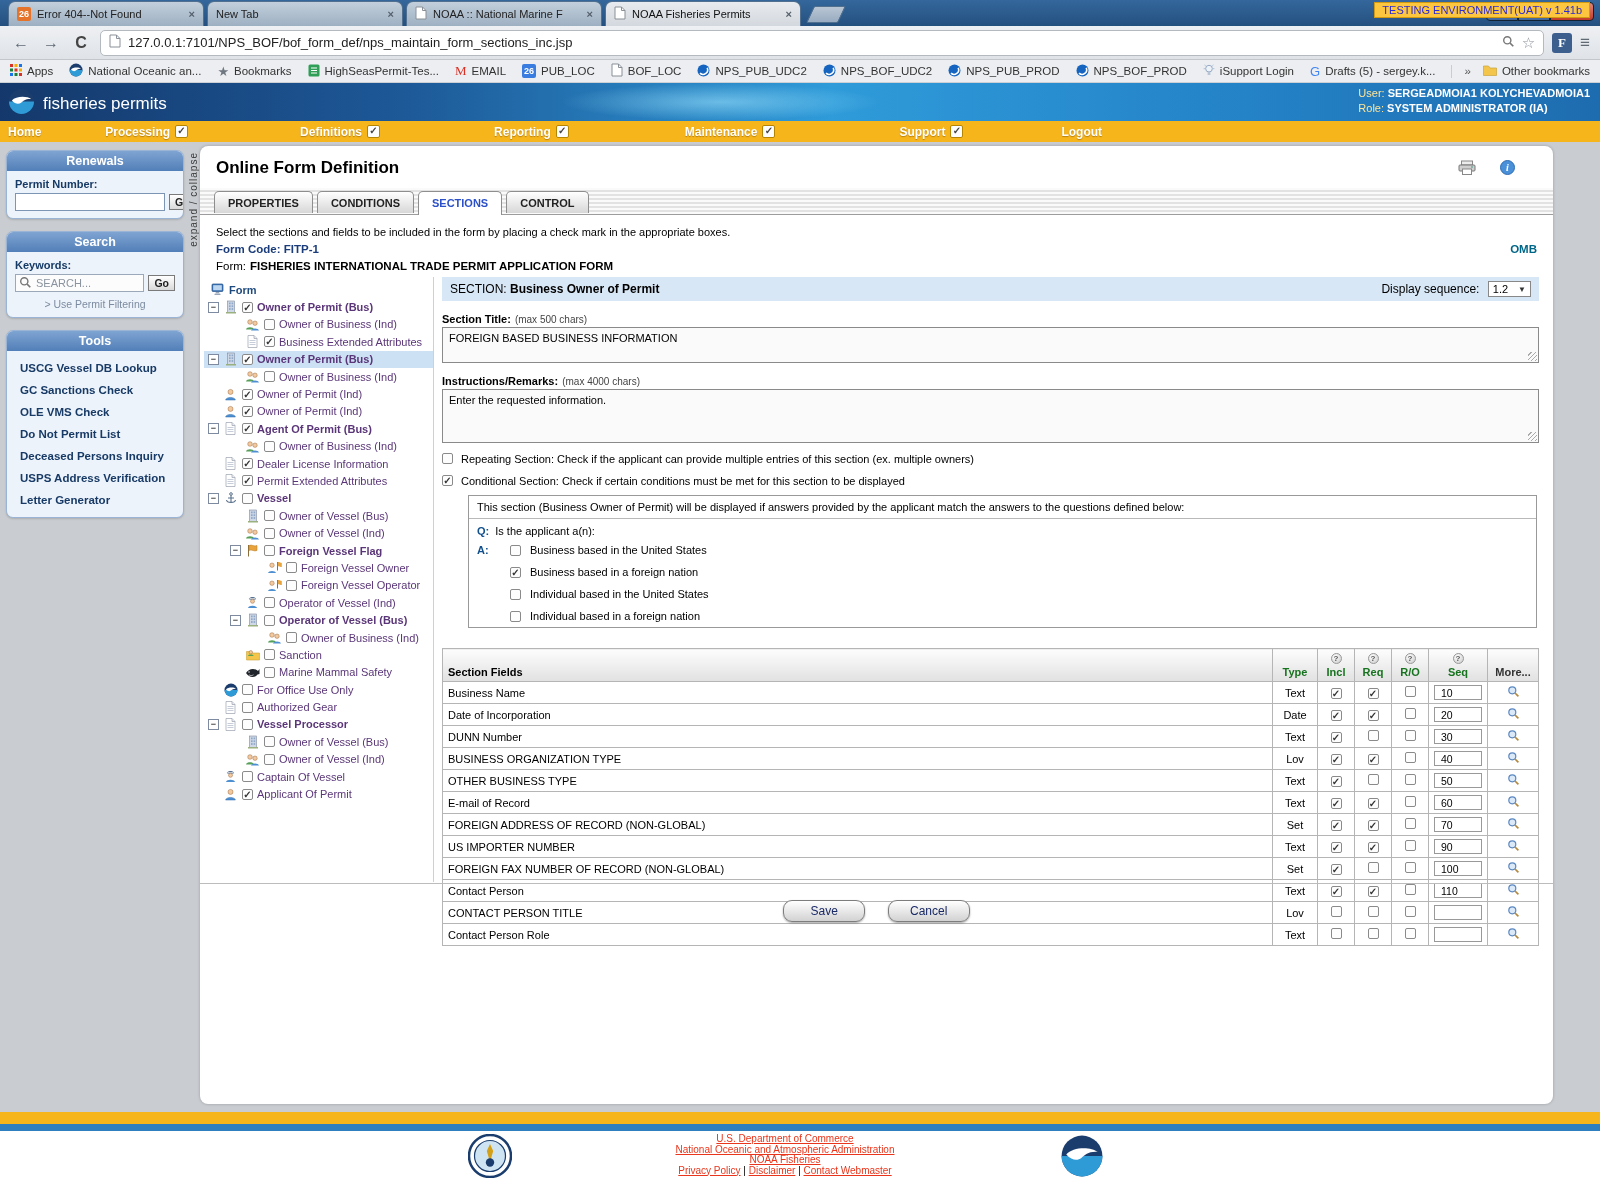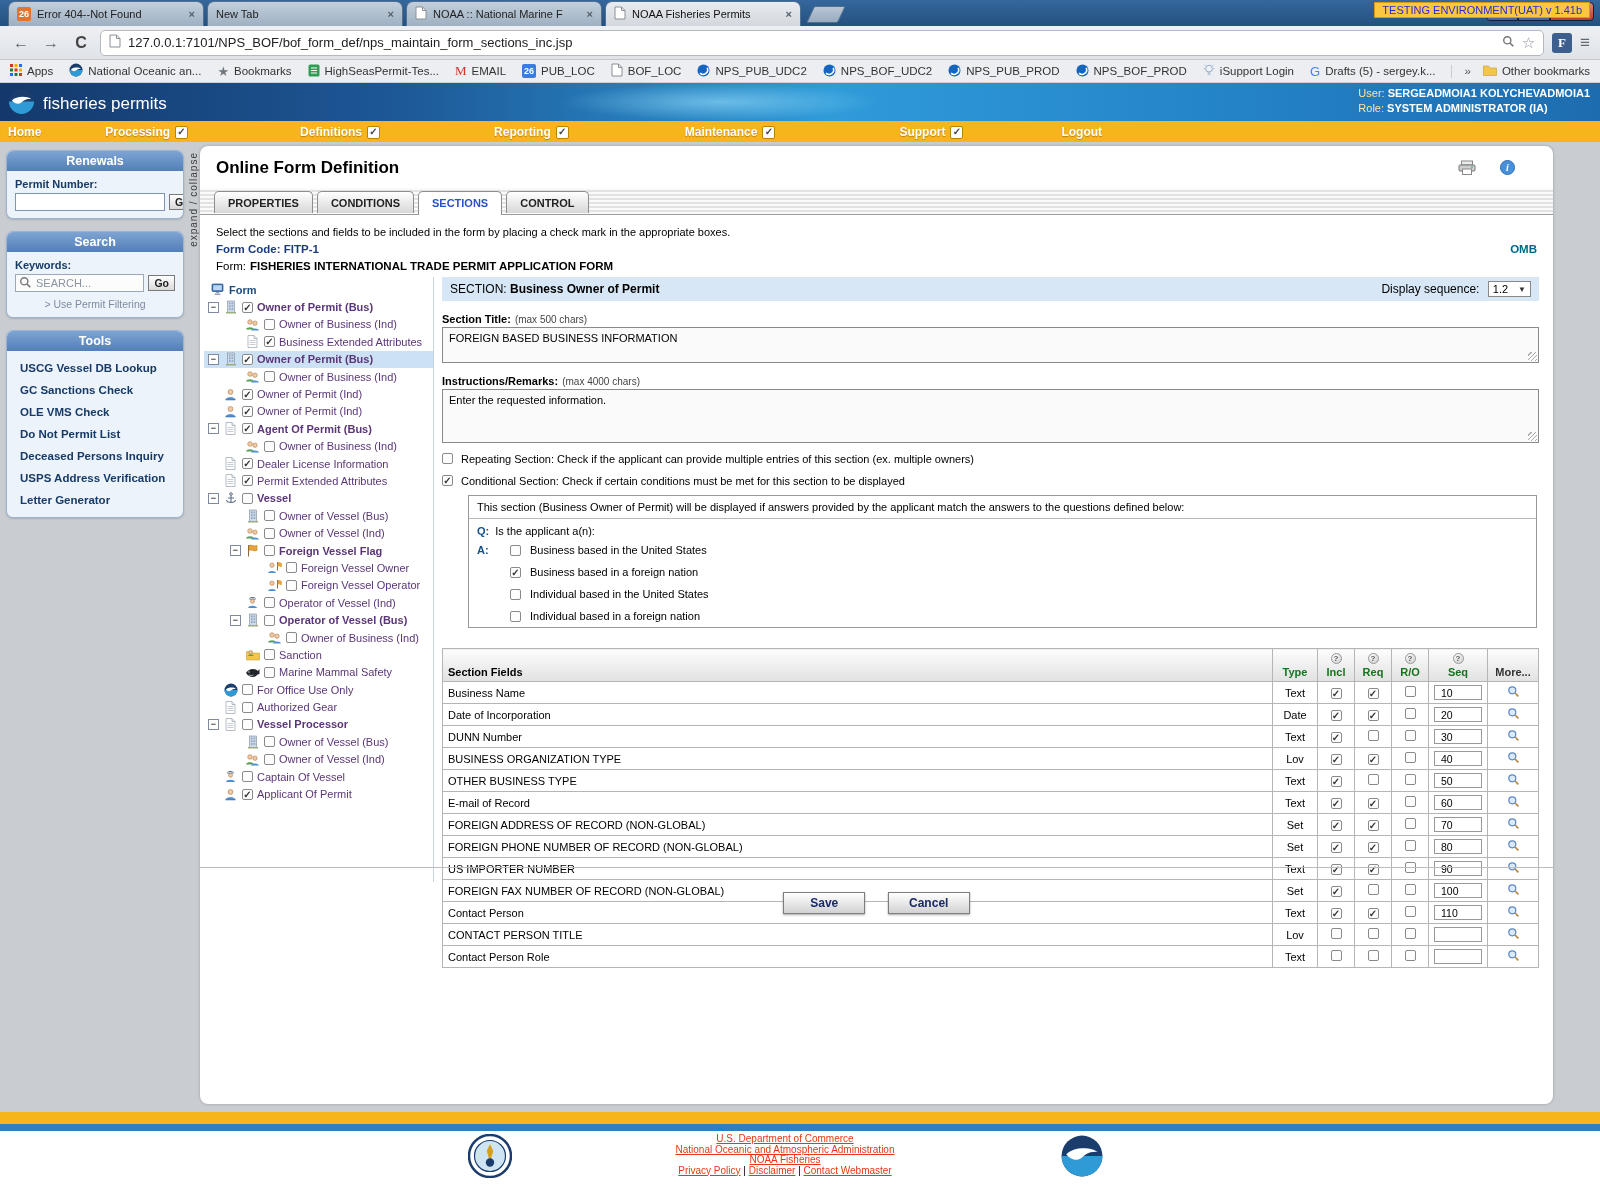--- a/index.html
+++ b/index.html
@@ -48,21 +48,21 @@
   #appheader{position:absolute;top:83px;left:0;width:1600px;height:38px;
     background:linear-gradient(90deg,#14386b 0%,#1d5897 25%,#2f9bd9 52%,#2585c9 75%,#1e6cb0 100%)}
   #appheader .glow{position:absolute;left:560px;top:0;width:320px;height:38px;
     background:radial-gradient(ellipse at center,rgba(160,230,255,.55),rgba(160,230,255,0) 70%)}
   #brand{position:absolute;left:8px;top:5px;display:flex;align-items:center;gap:8px;color:#fff;font-size:17px}
   #userinfo{position:absolute;right:10px;top:3px;text-align:left;font-size:11px;color:#ffe59a;line-height:15px}
   #userinfo b{color:#fff}
 
   #navbar{position:absolute;top:121px;left:0;width:1600px;height:21px;background:#f7b51c;
     display:flex;align-items:center;padding-left:8px;box-sizing:border-box}
-  .ni{display:flex;align-items:flex-end;gap:5px;color:#fff;font-weight:bold;font-size:12px;
+  .ni{display:flex;align-items:center;gap:5px;color:#fff;font-weight:bold;font-size:12px;
     text-shadow:0 1px 1px rgba(120,80,0,.5)}
   .ni:nth-child(1){margin-right:64px}.ni:nth-child(2){margin-right:112px}
   .ni:nth-child(3){margin-right:114px}.ni:nth-child(4){margin-right:116px}
   .ni:nth-child(5){margin-right:124px}.ni:nth-child(6){margin-right:98px}
   .navcb{width:11px;height:11px;background:#fdfdfd;border:1px solid #b58400;border-radius:2px;
     font-size:10px;line-height:10px;text-align:center;color:#444;font-weight:bold;text-shadow:none}
   #envbox{position:absolute;right:10px;top:2px;background:#fdc63f;border:1px solid #d29a10;
     color:#2b2bd4;font-size:11px;padding:1px 7px}
 
   
@@ -146,22 +146,22 @@
   th.more{color:#333;font-size:9.5px;width:40px;text-align:center}
   .qic{display:inline-block;width:11px;height:11px;border-radius:50%;
     background:radial-gradient(circle at 35% 30%,#fff,#c9c9c9);border:1px solid #999;color:#555;
     font-size:8px;line-height:10px;text-align:center;margin-bottom:2px;box-sizing:border-box}
   td.c{text-align:center}
   td .seqin{width:34px;height:13px;border:1px solid #999;font-size:10.5px;padding:0 6px;font-family:"Liberation Sans",sans-serif}
   #fieldstable td{height:17px}
 
   #btnrow{position:absolute;left:0;bottom:178px;width:100%;border-top:1px solid #bcbcbc;
     padding-top:12px;text-align:center}
-  .btn{display:inline-block;min-width:80px;padding:3px 0;border:1px solid #7d7d7d;border-radius:0;
-    background:linear-gradient(#fff,#d2d2d2);font-weight:bold;font-size:12px;color:#1a2a66;margin:12px 9px;
+  .btn{display:inline-block;min-width:80px;padding:3px 0;border:1px solid #7d7d7d;border-radius:9px;
+    background:linear-gradient(#fff,#d2d2d2);font-weight:normal;font-size:12px;color:#1a2a66;margin:4px 9px;
     box-shadow:0 1px 2px rgba(0,0,0,.35)}
 
   
   #f-yellow{position:absolute;left:0;top:1112px;width:1600px;height:12px;background:#f7b51c}
   #f-blue{position:absolute;left:0;top:1124px;width:1600px;height:7px;background:#2e7fc0}
   #f-white{position:absolute;left:0;top:1131px;width:1600px;height:69px;background:#fff}
   #f-links{position:absolute;left:0;top:1134px;width:1570px;text-align:center;font-size:10px;line-height:10.5px;color:#000}
   #f-links a,.flink{color:#e8351b;text-decoration:underline}
   #doc-seal{position:absolute;left:468px;top:1134px}
   #noaa-foot{position:absolute;left:1060px;top:1134px}
@@ -1003,32 +1003,20 @@
               <td class="c"><span class="cb ck"></span></td>
               <td class="c"><span class="cb ck"></span></td>
               <td class="c"><span class="cb"></span></td>
               <td class="c"><input class="seqin" value="70" style=""></td>
               <td class="c"><svg width="13" height="13" viewBox="0 0 13 13">
                   <circle cx="5.3" cy="5.3" r="3.5" fill="#dceaf8" stroke="#5b87c0" stroke-width="1.2"></circle>
                   <path d="M8 8l3.4 3.4" stroke="#b5893f" stroke-width="1.7"></path>
                 </svg></td>
             </tr>
             <tr>
-              <td>FOREIGN PHONE NUMBER OF RECORD (NON-GLOBAL)</td>
-              <td class="c">Set</td>
-              <td class="c"><span class="cb ck"></span></td>
-              <td class="c"><span class="cb ck"></span></td>
-              <td class="c"><span class="cb"></span></td>
-              <td class="c"><input class="seqin" value="80" style=""></td>
-              <td class="c"><svg width="13" height="13" viewBox="0 0 13 13">
-                  <circle cx="5.3" cy="5.3" r="3.5" fill="#dceaf8" stroke="#5b87c0" stroke-width="1.2"></circle>
-                  <path d="M8 8l3.4 3.4" stroke="#b5893f" stroke-width="1.7"></path>
-                </svg></td>
-            </tr>
-            <tr>
               <td>US IMPORTER NUMBER</td>
               <td class="c">Text</td>
               <td class="c"><span class="cb ck"></span></td>
               <td class="c"><span class="cb ck"></span></td>
               <td class="c"><span class="cb"></span></td>
               <td class="c"><input class="seqin" value="90" style=""></td>
               <td class="c"><svg width="13" height="13" viewBox="0 0 13 13">
                   <circle cx="5.3" cy="5.3" r="3.5" fill="#dceaf8" stroke="#5b87c0" stroke-width="1.2"></circle>
                   <path d="M8 8l3.4 3.4" stroke="#b5893f" stroke-width="1.7"></path>
                 </svg></td>

